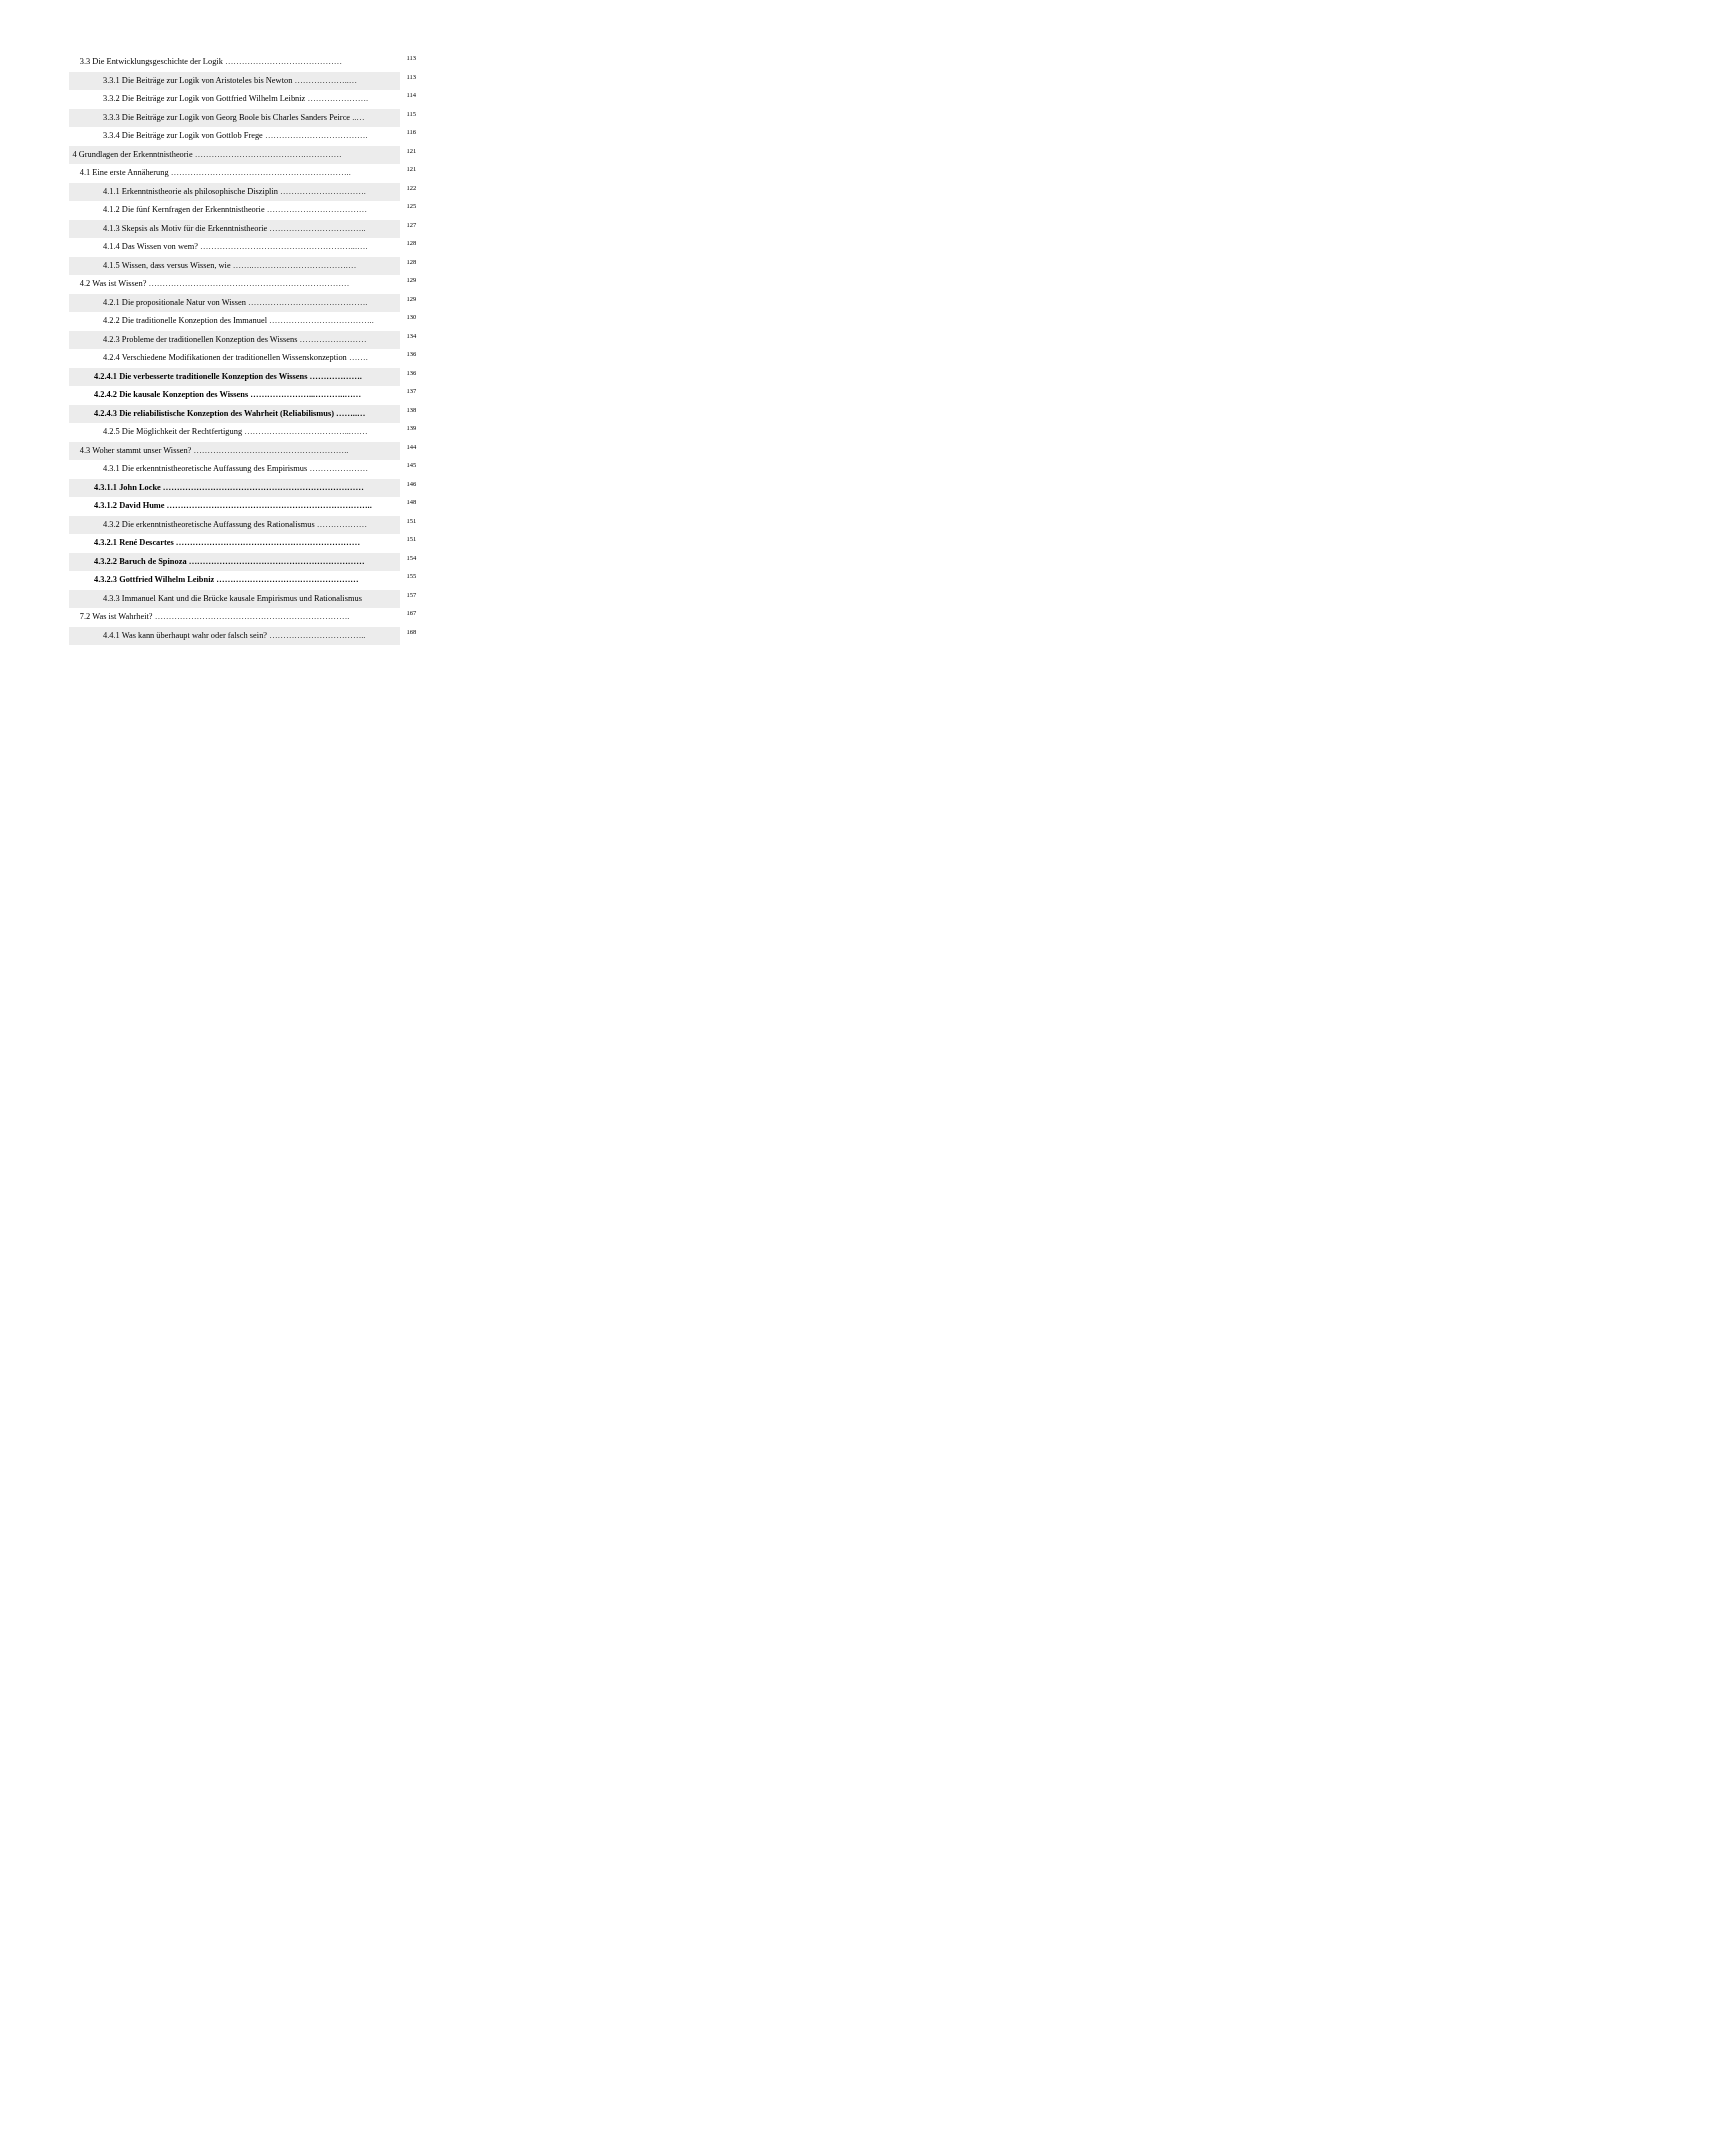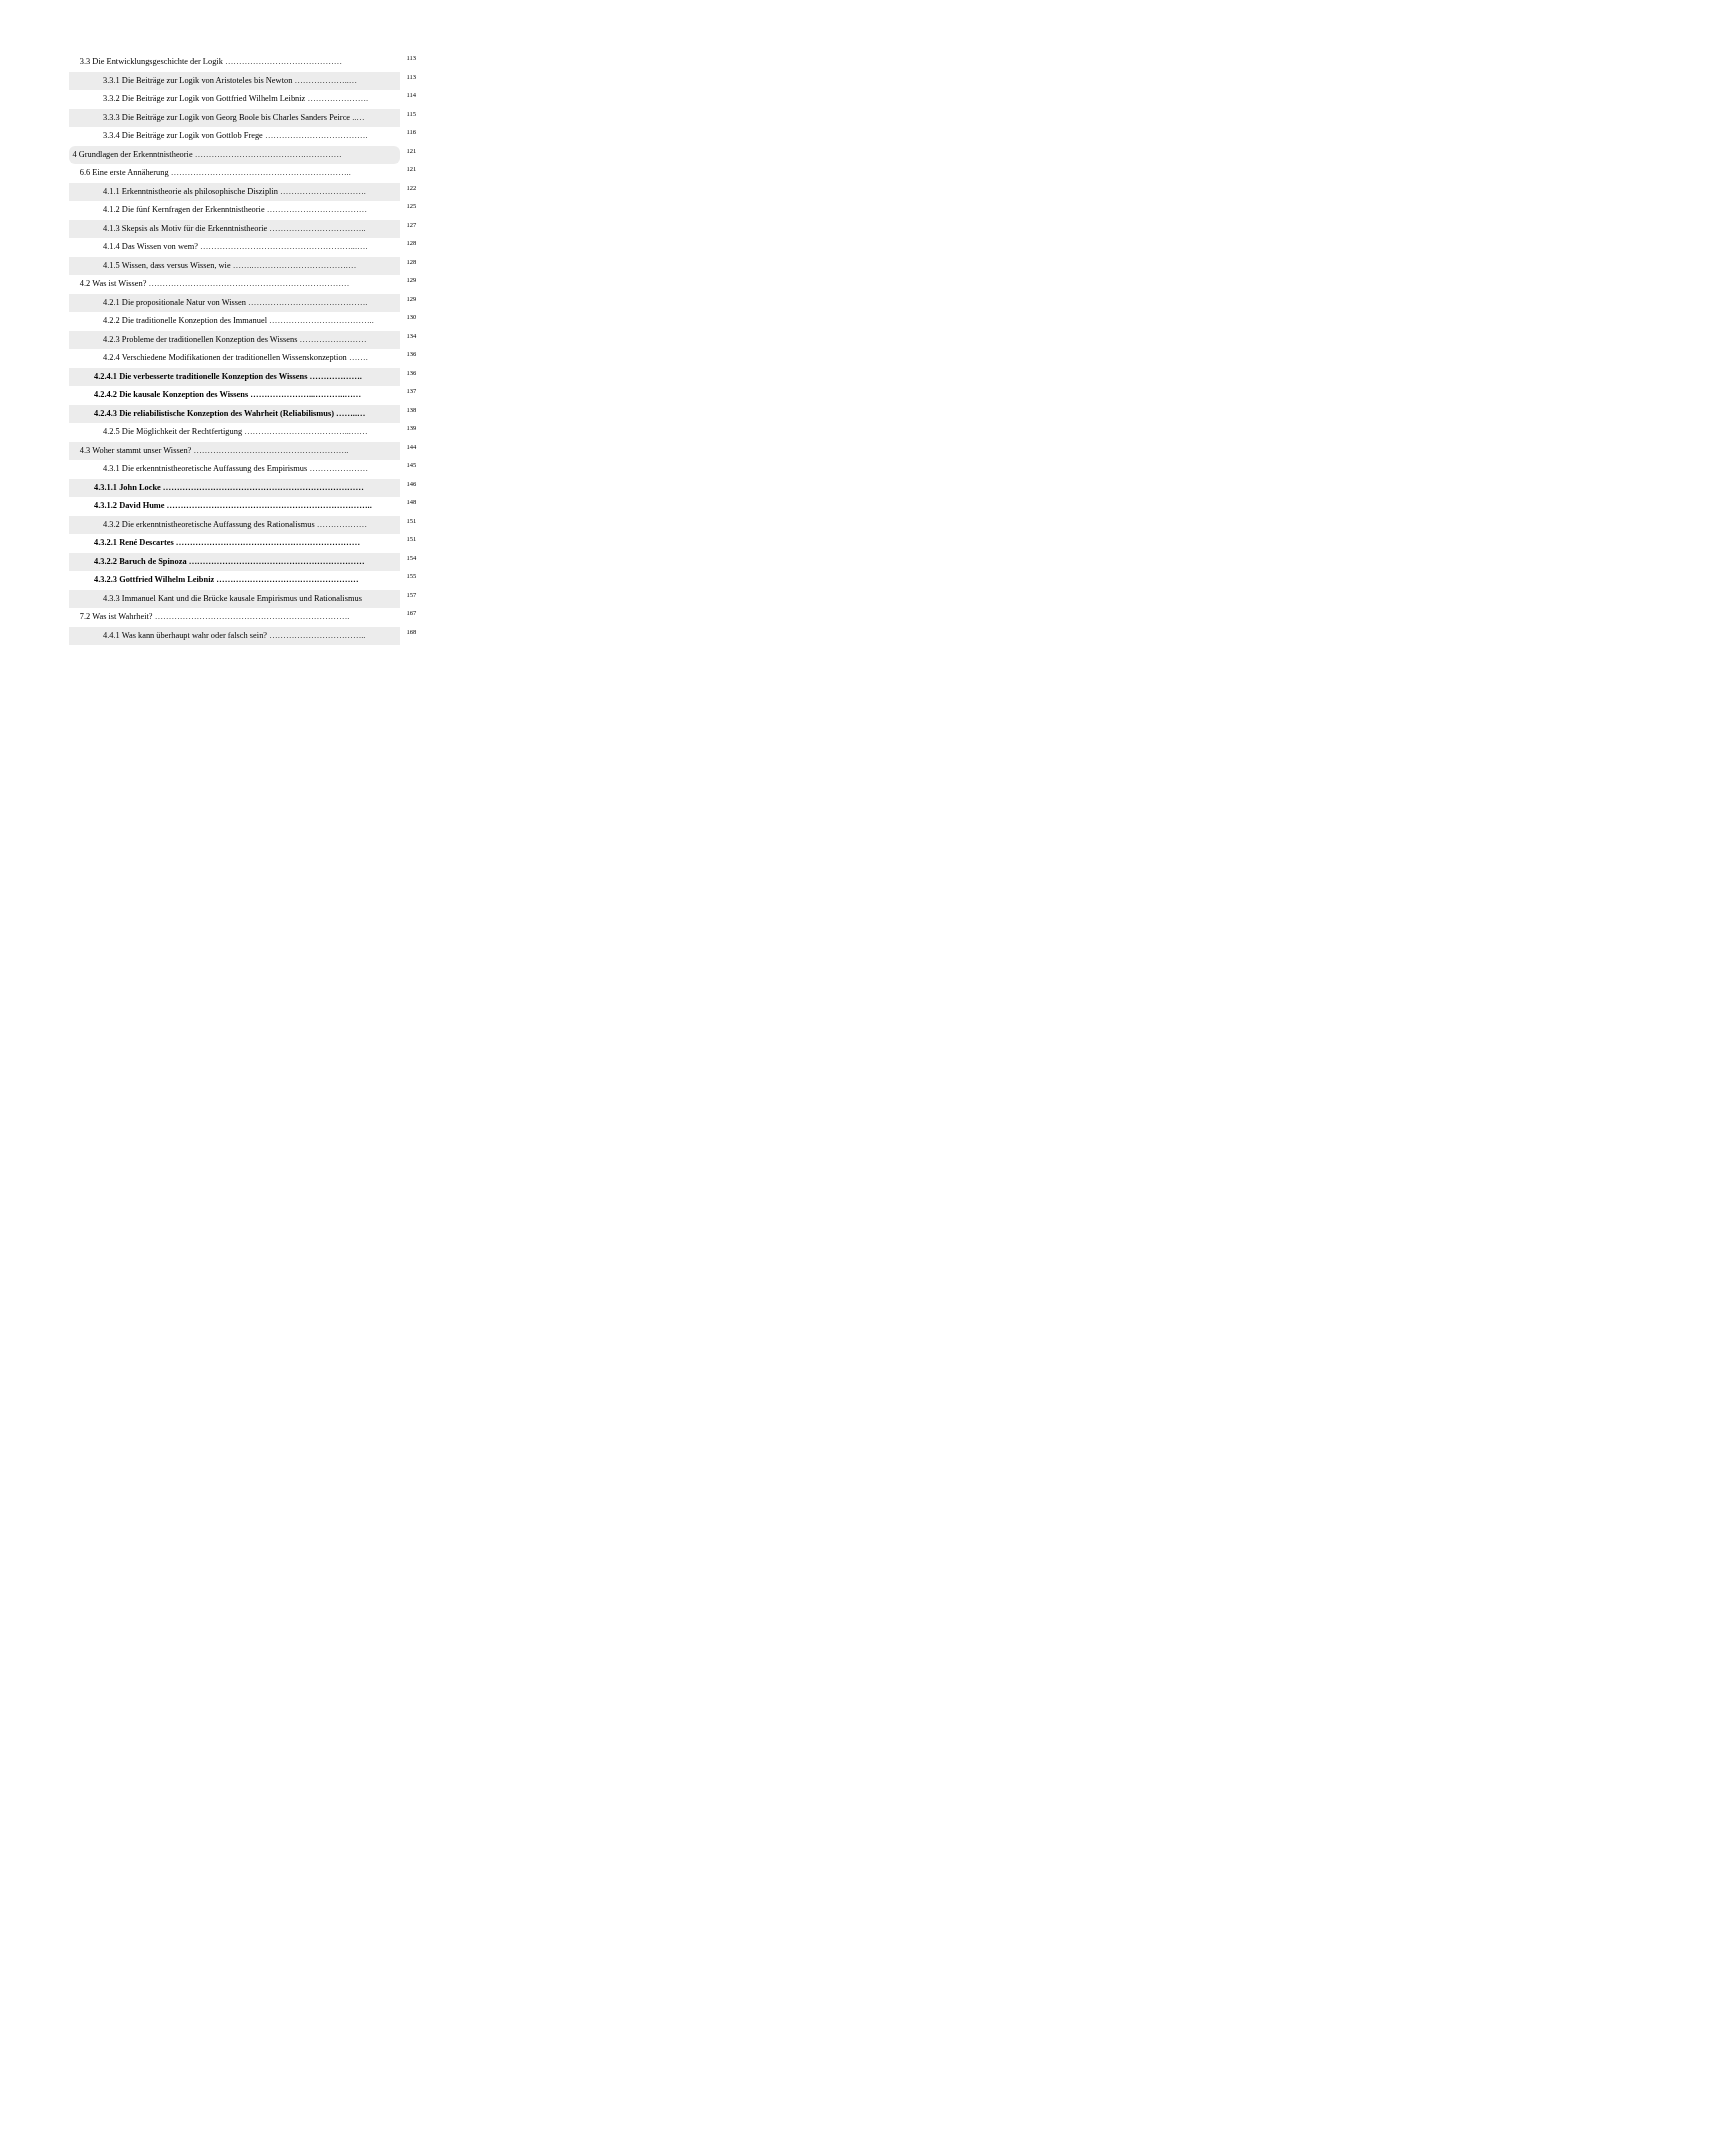--- a/index.html
+++ b/index.html
@@ -31,21 +31,21 @@
     background: var(--stripe, #ececec);
   }
   .entry {
     flex: 1 1 auto;
     line-height: 18.5px;
     font-size: 8.4px;
     white-space: nowrap;
     overflow: hidden;
     box-sizing: border-box;
   }
-  .entry.level-1 { padding-left: 3.4px; border-radius: 6px; }
+  .entry.level-1 { padding-left: 3.4px; }
   .entry.level-2 { padding-left: 10.8px; }
   .entry.level-3 { padding-left: 34px; }
   .entry.level-4 { padding-left: 25px; font-weight: bold; }
   .pagenum {
     flex: 0 0 20.6px;
     width: 20.6px;
     box-sizing: border-box;
     padding-left: 6px;
     padding-top: 2.2px;
     font-size: 6.5px;
@@ -76,21 +76,21 @@
       </div>
       <div class="row plain">
         <span class="entry level-3">3.3.4 Die Beiträge zur Logik von Gottlob Frege ……………………………….</span>
         <span class="pagenum">116</span>
       </div>
       <div class="row striped">
         <span class="entry level-1">4 Grundlagen der Erkenntnistheorie ………………………………….………….</span>
         <span class="pagenum">121</span>
       </div>
       <div class="row plain">
-        <span class="entry level-2">6.6 Eine erste Annäherung ………………………………………………………..</span>
+        <span class="entry level-2">4.1 Eine erste Annäherung ………………………………………………………..</span>
         <span class="pagenum">121</span>
       </div>
       <div class="row striped">
         <span class="entry level-3">4.1.1 Erkenntnistheorie als philosophische Disziplin ………………………….</span>
         <span class="pagenum">122</span>
       </div>
       <div class="row plain">
         <span class="entry level-3">4.1.2 Die fünf Kernfragen der Erkenntnistheorie ………………………………</span>
         <span class="pagenum">125</span>
       </div>

